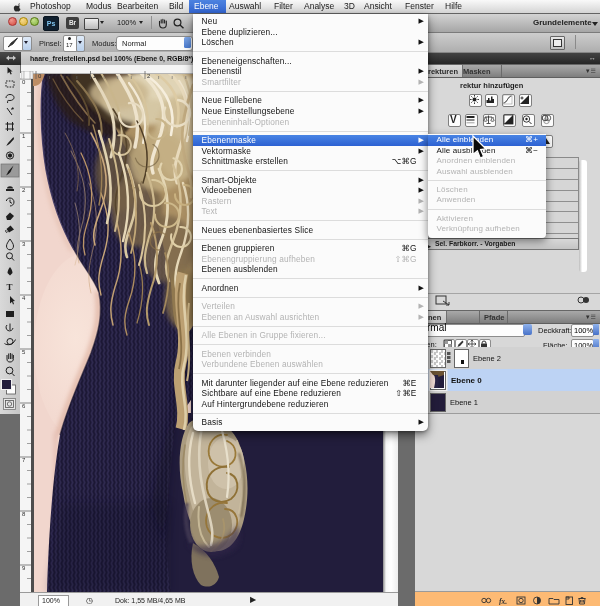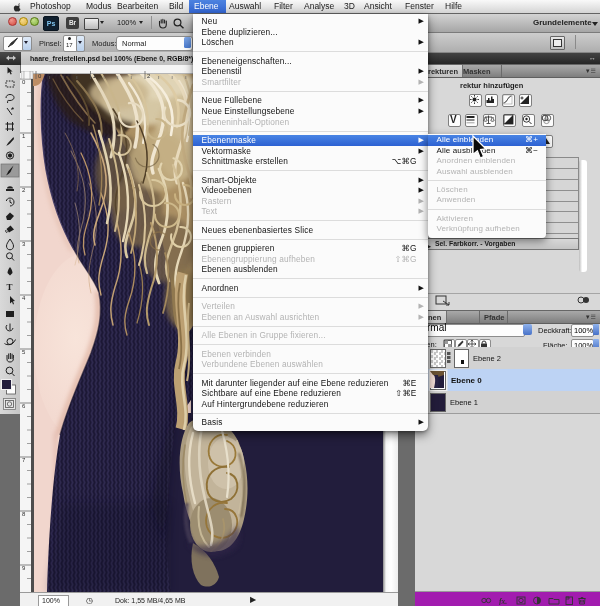--- a/index.html
+++ b/index.html
@@ -639,21 +639,21 @@
         <path d="M0,0 L14,0 L14,4 L8,6 L3,4 Z" fill="#6a5132"></path>
         <path d="M4,4 C6,8 5,13 4,17 L8,17 C9,11 9,7 8,4 Z" fill="#2a2344"></path>
       </svg>
       <div class="ltext" style="left:36px;top:7px;font-weight:700;font-size:8px;">Ebene 0</div>
     </div>
     <div class="lrow" style="top:339px;background:#d2d2d2;">
       <div class="lthumb" style="left:15px;top:2px;width:14px;height:17px;background:#221c3a;"></div>
       <div class="ltext" style="left:35px;top:7px;">Ebene 1</div>
     </div>
 
-    <div style="position:absolute;left:0;top:539px;width:185px;height:15px;border-top:1px solid #9a9a9a;background:#a21caf;">
+    <div style="position:absolute;left:0;top:539px;width:185px;height:15px;border-top:1px solid #9a9a9a;background:#fdba74;">
       <svg style="position:absolute;left:66px;top:4px;" width="112" height="9" id="lfootericons">
         <g stroke="#333" fill="none" stroke-width="0.9">
           <circle cx="3" cy="4.5" r="2.2"></circle>
             <circle cx="7.5" cy="4.5" r="2.2"></circle>
           <text x="18" y="7.5" font-size="7.5" font-style="italic" font-weight="bold" fill="#333" stroke="none" font-family="Liberation Serif">fx.</text>
           <rect x="36" y="1" width="8" height="7"></rect>
             <circle cx="40" cy="4.5" r="2.2"></circle>
           <circle cx="56" cy="4.5" r="3.5"></circle>
             <path d="M56,1 L56,8 A3.5,3.5 0 0 0 56,1 Z" fill="#333" stroke="none"></path>
           <path d="M68,2.5 L68,8 L78,8 L78,3.5 L73,3.5 L72,2.5 Z"></path>

